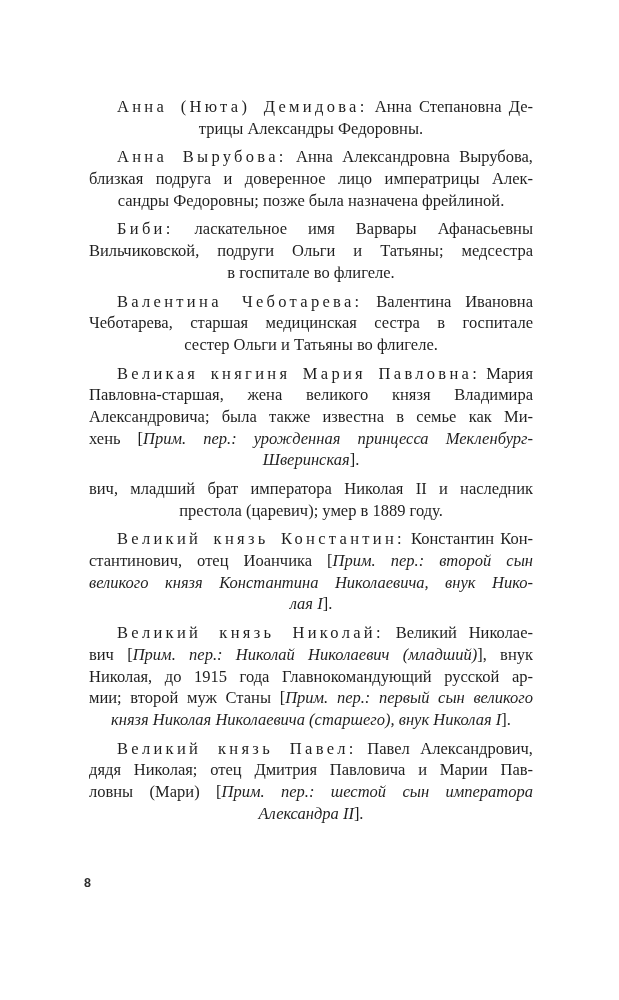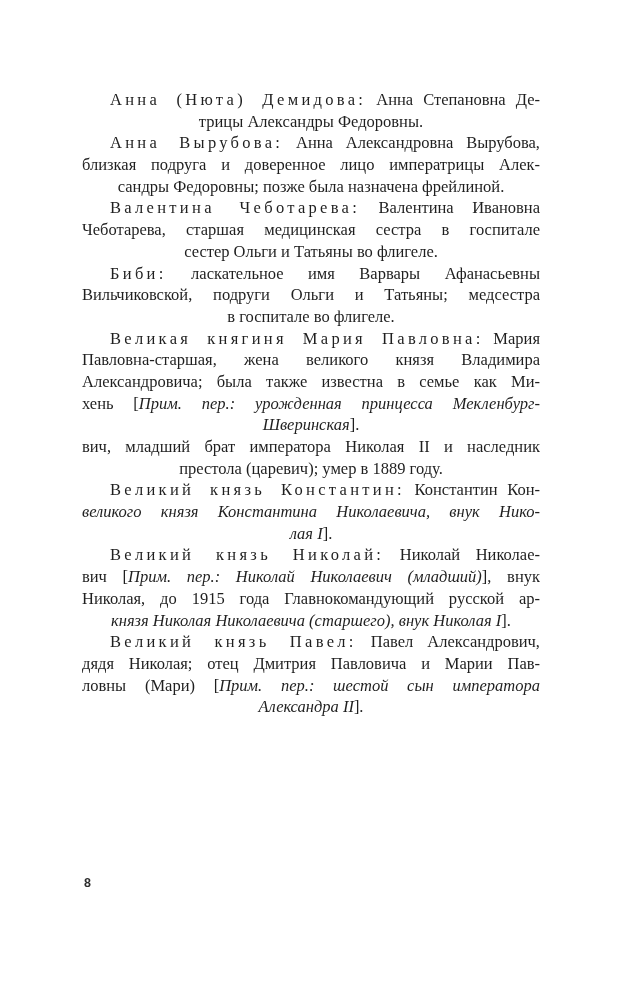--- a/index.html
+++ b/index.html
@@ -11,21 +11,21 @@
     font-family: "Liberation Serif", serif;
     color: #1f1f1f;
     overflow: hidden;
   }
   .text-block {
     position: absolute;
     left: 82px;
     top: 89px;
     width: 458px;
   }
-  .entry { margin: 0; padding: 0; }
+  .entry { margin: 7px; padding: 0; }
   .line {
     font-size: 16.5px;
     line-height: 21.7px;
     height: 21.7px;
     overflow: hidden;
     text-align: center;
     white-space: normal;
   }
   .line.j {
     text-align: justify;
@@ -67,49 +67,51 @@
       <div class="entry">
         <div class="line first j"><span class="term">Анна (Нюта) Демидова:</span><span> Анна Степановна Де-</span></div>
         <div class="line"><span>трицы Александры Федоровны.</span></div>
       </div>
       <div class="entry">
         <div class="line first j"><span class="term">Анна Вырубова:</span><span> Анна Александровна Вырубова,</span></div>
         <div class="line j"><span>близкая подруга и доверенное лицо императрицы Алек-</span></div>
         <div class="line"><span>сандры Федоровны; позже была назначена фрейлиной.</span></div>
       </div>
       <div class="entry">
+        <div class="line first j"><span class="term">Биби:</span><span> ласкательное имя Варвары Афанасьевны</span></div>
+        <div class="line j"><span>Вильчиковской, подруги Ольги и Татьяны; медсестра</span></div>
+        <div class="line"><span>в госпитале во флигеле.</span></div>
+      </div>
+      <div class="entry">
         <div class="line first j"><span class="term">Валентина Чеботарева:</span><span> Валентина Ивановна</span></div>
         <div class="line j"><span>Чеботарева, старшая медицинская сестра в госпитале</span></div>
         <div class="line"><span>сестер Ольги и Татьяны во флигеле.</span></div>
-      </div>
-      <div class="entry">
-        <div class="line first j"><span class="term">Биби:</span><span> ласкательное имя Варвары Афанасьевны</span></div>
-        <div class="line j"><span>Вильчиковской, подруги Ольги и Татьяны; медсестра</span></div>
-        <div class="line"><span>в госпитале во флигеле.</span></div>
       </div>
       <div class="entry">
         <div class="line first j"><span class="term">Великая княгиня Мария Павловна:</span><span> Мария</span></div>
         <div class="line j"><span>Павловна-старшая, жена великого князя Владимира</span></div>
         <div class="line j"><span>Александровича; была также известна в семье как Ми-</span></div>
         <div class="line j"><span>хень [</span><span class="it">Прим. пер.: урожденная принцесса Мекленбург-</span></div>
         <div class="line"><span class="it">Шверинская</span><span>].</span></div>
       </div>
       <div class="entry">
         <div class="line j"><span>вич, младший брат императора Николая II и наследник</span></div>
         <div class="line"><span>престола (царевич); умер в 1889 году.</span></div>
       </div>
       <div class="entry">
         <div class="line first j"><span class="term">Великий князь Константин:</span><span> Константин Кон-</span></div>
+        <div class="line j"><span>стантинович, отец Иоанчика [</span><span class="it">Прим. пер.: второй сын</span></div>
         <div class="line j"><span class="it">великого князя Константина Николаевича, внук Нико-</span></div>
         <div class="line"><span class="it">лая I</span><span>].</span></div>
       </div>
       <div class="entry">
-        <div class="line first j"><span class="term">Великий князь Николай:</span><span> Николай Николае-</span></div>
+        <div class="line first j"><span class="term">Великий князь Николай:</span><span> Великий Николае-</span></div>
         <div class="line j"><span>вич [</span><span class="it">Прим. пер.: Николай Николаевич (младший)</span><span>], внук</span></div>
         <div class="line j"><span>Николая, до 1915 года Главнокомандующий русской ар-</span></div>
+        <div class="line j"><span>мии; второй муж Станы [</span><span class="it">Прим. пер.: первый сын великого</span></div>
         <div class="line"><span class="it">князя Николая Николаевича (старшего), внук Николая I</span><span>].</span></div>
       </div>
       <div class="entry">
         <div class="line first j"><span class="term">Великий князь Павел:</span><span> Павел Александрович,</span></div>
         <div class="line j"><span>дядя Николая; отец Дмитрия Павловича и Марии Пав-</span></div>
         <div class="line j"><span>ловны (Мари) [</span><span class="it">Прим. пер.: шестой сын императора</span></div>
         <div class="line"><span class="it">Александра II</span><span>].</span></div>
       </div>
     </div>
   <div class="footer">

